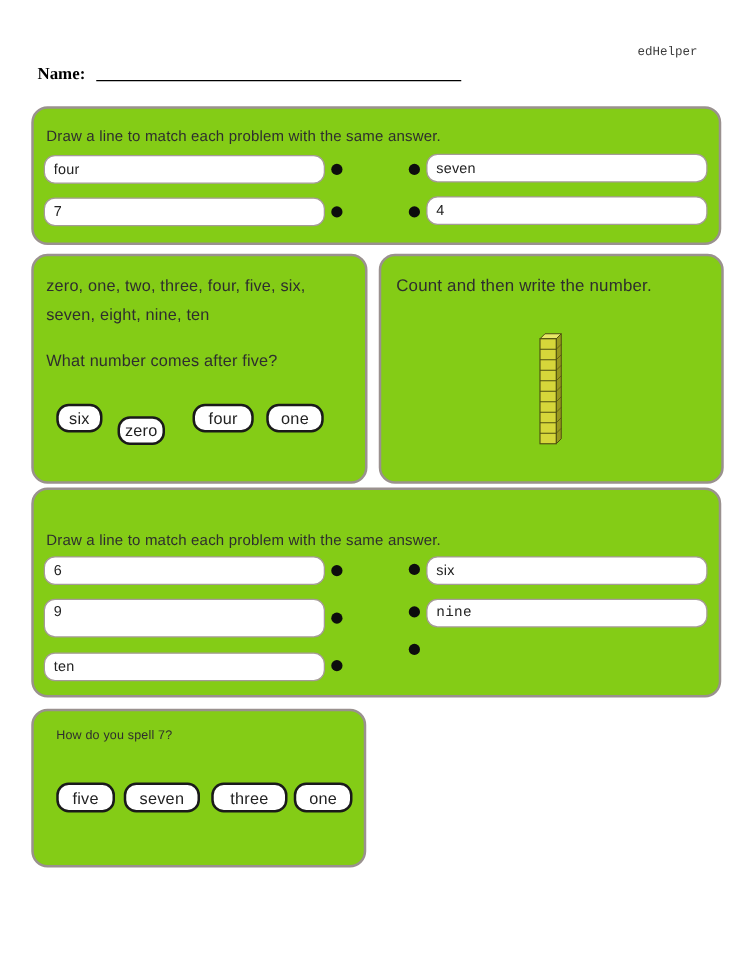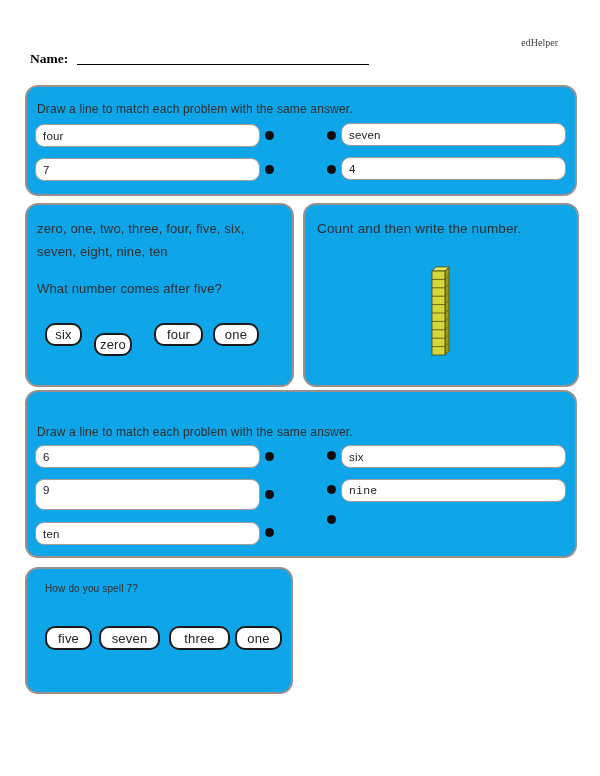--- a/index.html
+++ b/index.html
@@ -2,32 +2,32 @@
 <html><head>
 <meta charset="utf-8">
 <style>
   html,body{margin:0;padding:0;background:#fff;}
   .page{
     position:relative;width:600px;height:776px;background:#ffffff;
     font-family:"Liberation Sans",sans-serif;color:#2b2b2b;overflow:hidden;
   }
   .brand{
     position:absolute;top:37px;right:42px;
-    font-family:Liberation Serif, serif;font-size:10px;color:#3d3d3d;
+    font-family:Liberation Mono, monospace;font-size:10px;color:#3d3d3d;
   }
   .name-label{
     position:absolute;left:30px;top:51px;
     font-family:"Liberation Serif",serif;font-weight:bold;font-size:13.5px;color:#000;
   }
   .name-line{
     position:absolute;left:77px;top:49px;width:292px;height:15px;
     border-bottom:1.6px solid #000;
   }
   .box{
-    position:absolute;border:2px solid #9a918e;border-radius:13px;background:#0ea5e9;
+    position:absolute;border:2px solid #9a918e;border-radius:13px;background:#84cc16;
   }
   .title{position:absolute;color:#2e2e2e;letter-spacing:.15px;white-space:nowrap;}
   .input{
     position:absolute;border:1.6px solid #a59b97;border-radius:9px;background:#fff;
     display:flex;align-items:center;padding-left:7px;box-sizing:border-box;
     font-size:11.5px;color:#222;letter-spacing:.2px;
   }
   .dot{
     position:absolute;width:9px;height:9px;border-radius:50%;background:#0d0d0d;
   }

